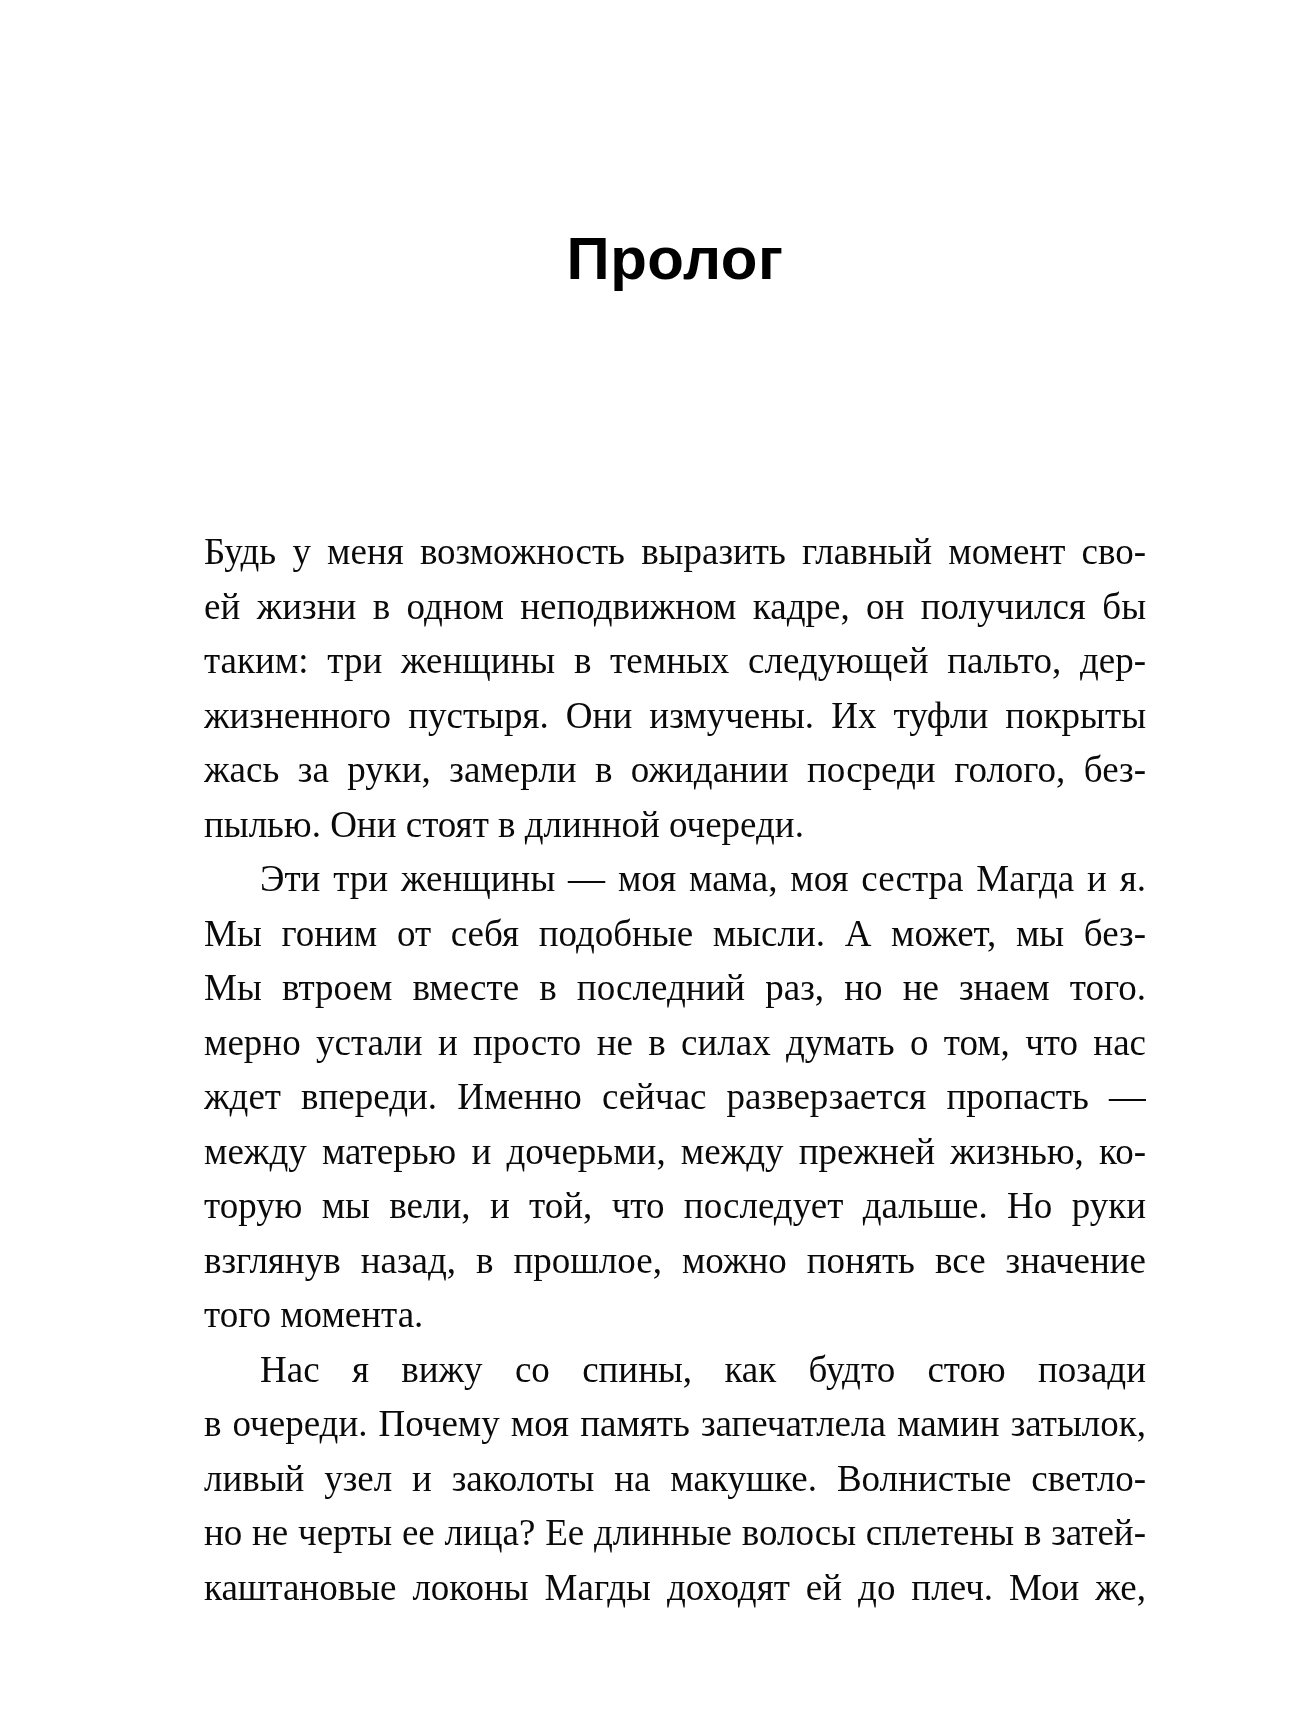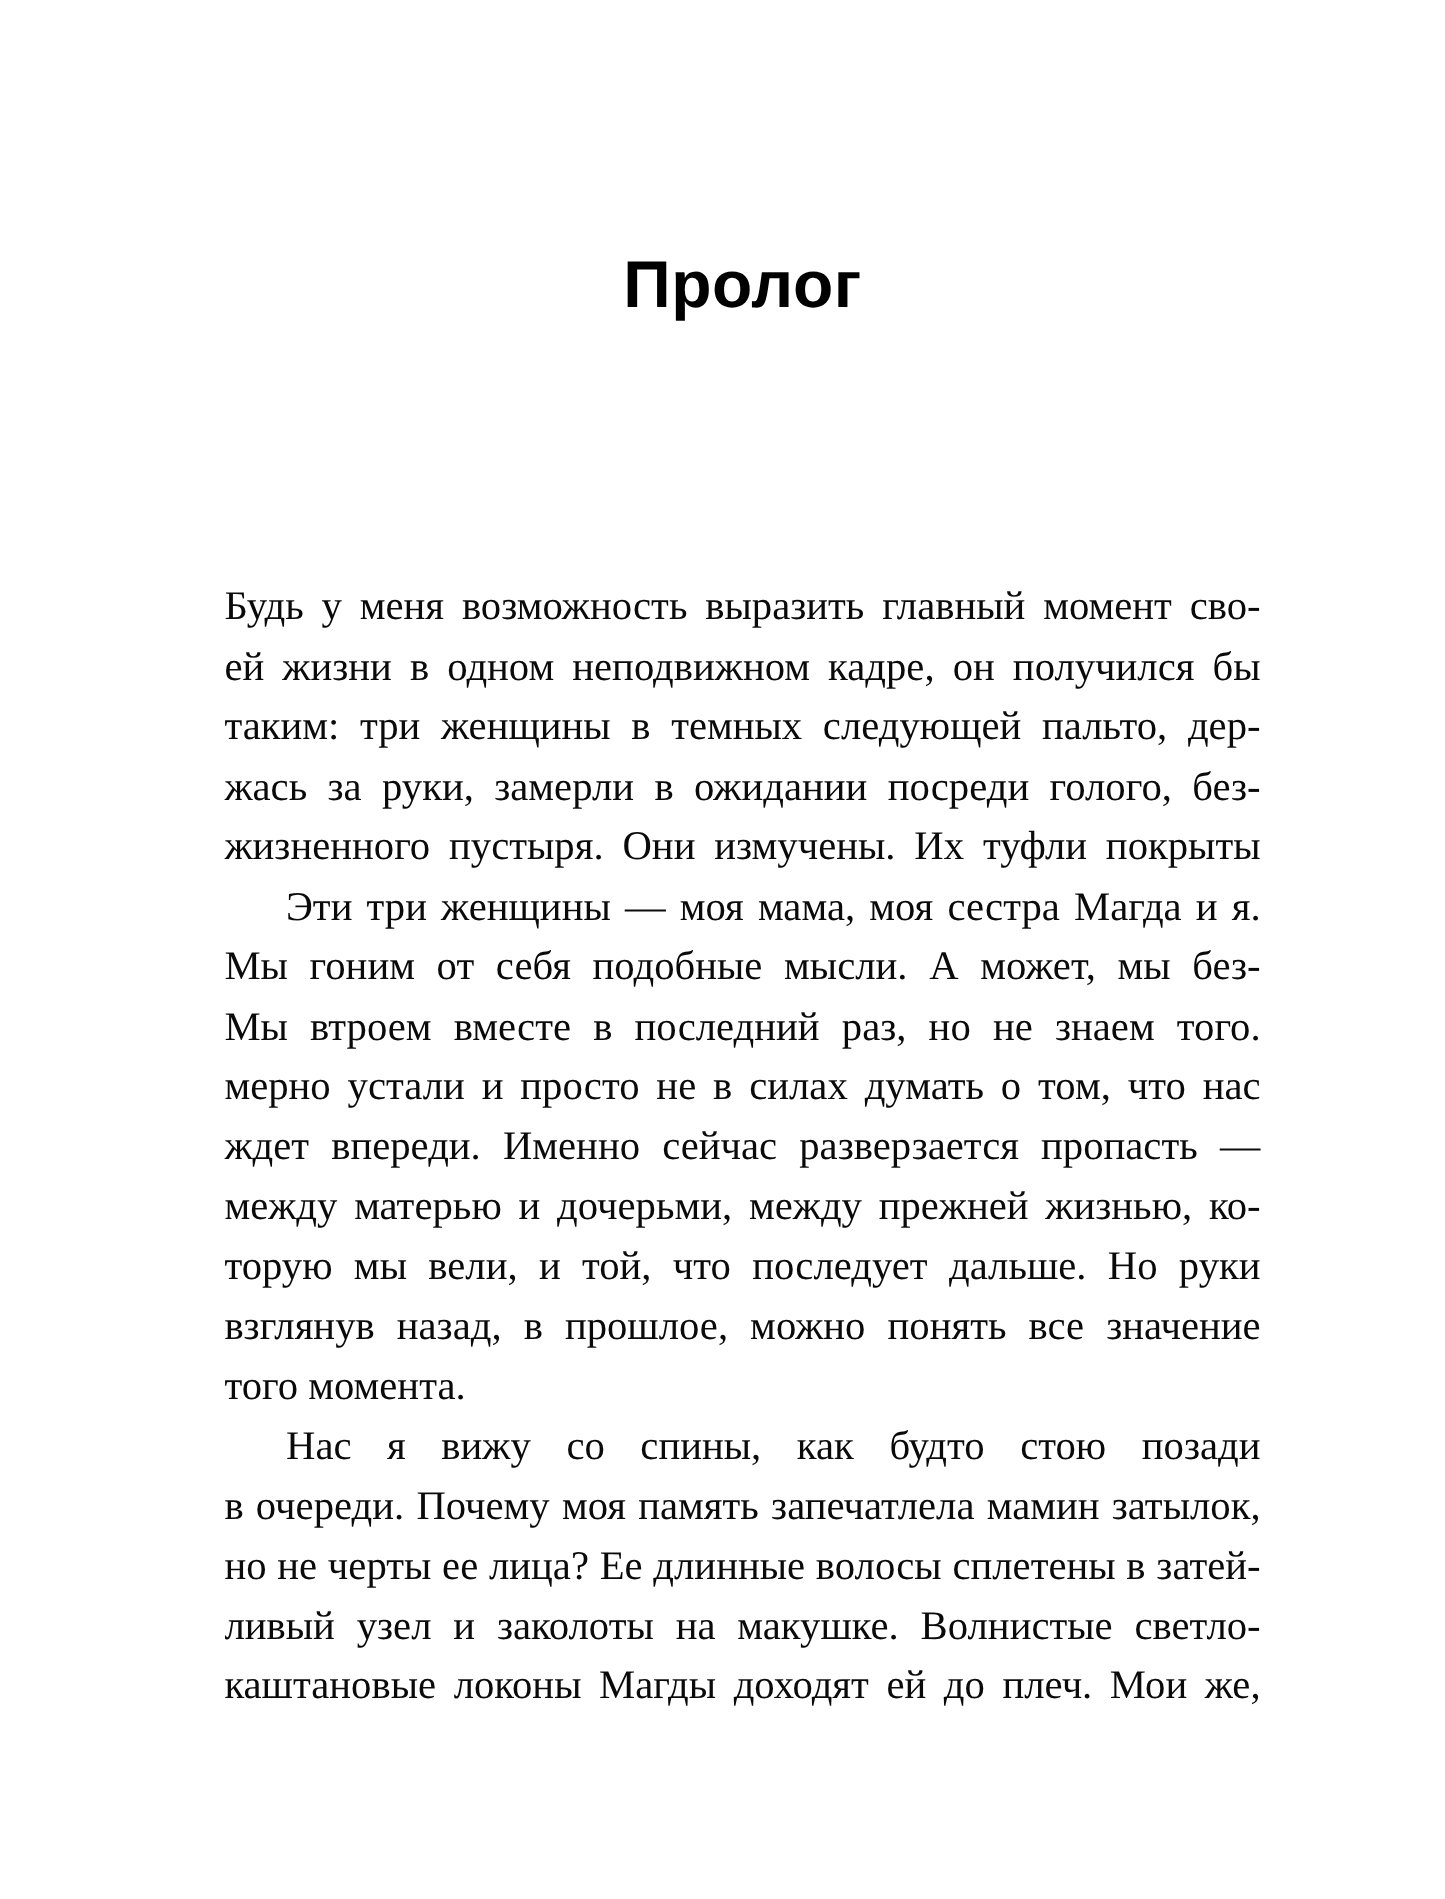--- a/index.html
+++ b/index.html
@@ -59,38 +59,39 @@
 <div class="page">
 
   <h1 class="chapter-heading">Пролог</h1>
 
   <div class="body-text">
 
     <div class="paragraph">
       <div class="line">Будь у меня возможность выразить главный момент сво-</div>
       <div class="line">ей жизни в одном неподвижном кадре, он получился бы</div>
       <div class="line">таким: три женщины в темных следующей пальто, дер-</div>
+      <div class="line">жизненного пустыря. Они измучены. Их туфли покрыты</div>
       <div class="line">жась за руки, замерли в ожидании посреди голого, без-</div>
-      <div class="line">жизненного пустыря. Они измучены. Их туфли покрыты</div>
+      <div class="line endline">пылью. Они стоят в длинной очереди.</div>
     </div>
 
     <div class="paragraph">
       <div class="line indent">Эти три женщины — моя мама, моя сестра Магда и я.</div>
       <div class="line">Мы гоним от себя подобные мысли. А может, мы без-</div>
       <div class="line">Мы втроем вместе в последний раз, но не знаем того.</div>
       <div class="line">мерно устали и просто не в силах думать о том, что нас</div>
       <div class="line">ждет впереди. Именно сейчас разверзается пропасть —</div>
       <div class="line">между матерью и дочерьми, между прежней жизнью, ко-</div>
       <div class="line">торую мы вели, и той, что последует дальше. Но руки</div>
       <div class="line">взглянув назад, в прошлое, можно понять все значение</div>
       <div class="line endline">того момента.</div>
     </div>
 
     <div class="paragraph">
       <div class="line indent">Нас я вижу со спины, как будто стою позади следующей</div>
       <div class="line">в очереди. Почему моя память запечатлела мамин затылок,</div>
+      <div class="line">ливый узел и заколоты на макушке. Волнистые светло-</div>
       <div class="line">но не черты ее лица? Ее длинные волосы сплетены в затей-</div>
-      <div class="line">ливый узел и заколоты на макушке. Волнистые светло-</div>
       <div class="line">каштановые локоны Магды доходят ей до плеч. Мои же,</div>
     </div>
 
   </div>
 </div>
 
 </body></html>

